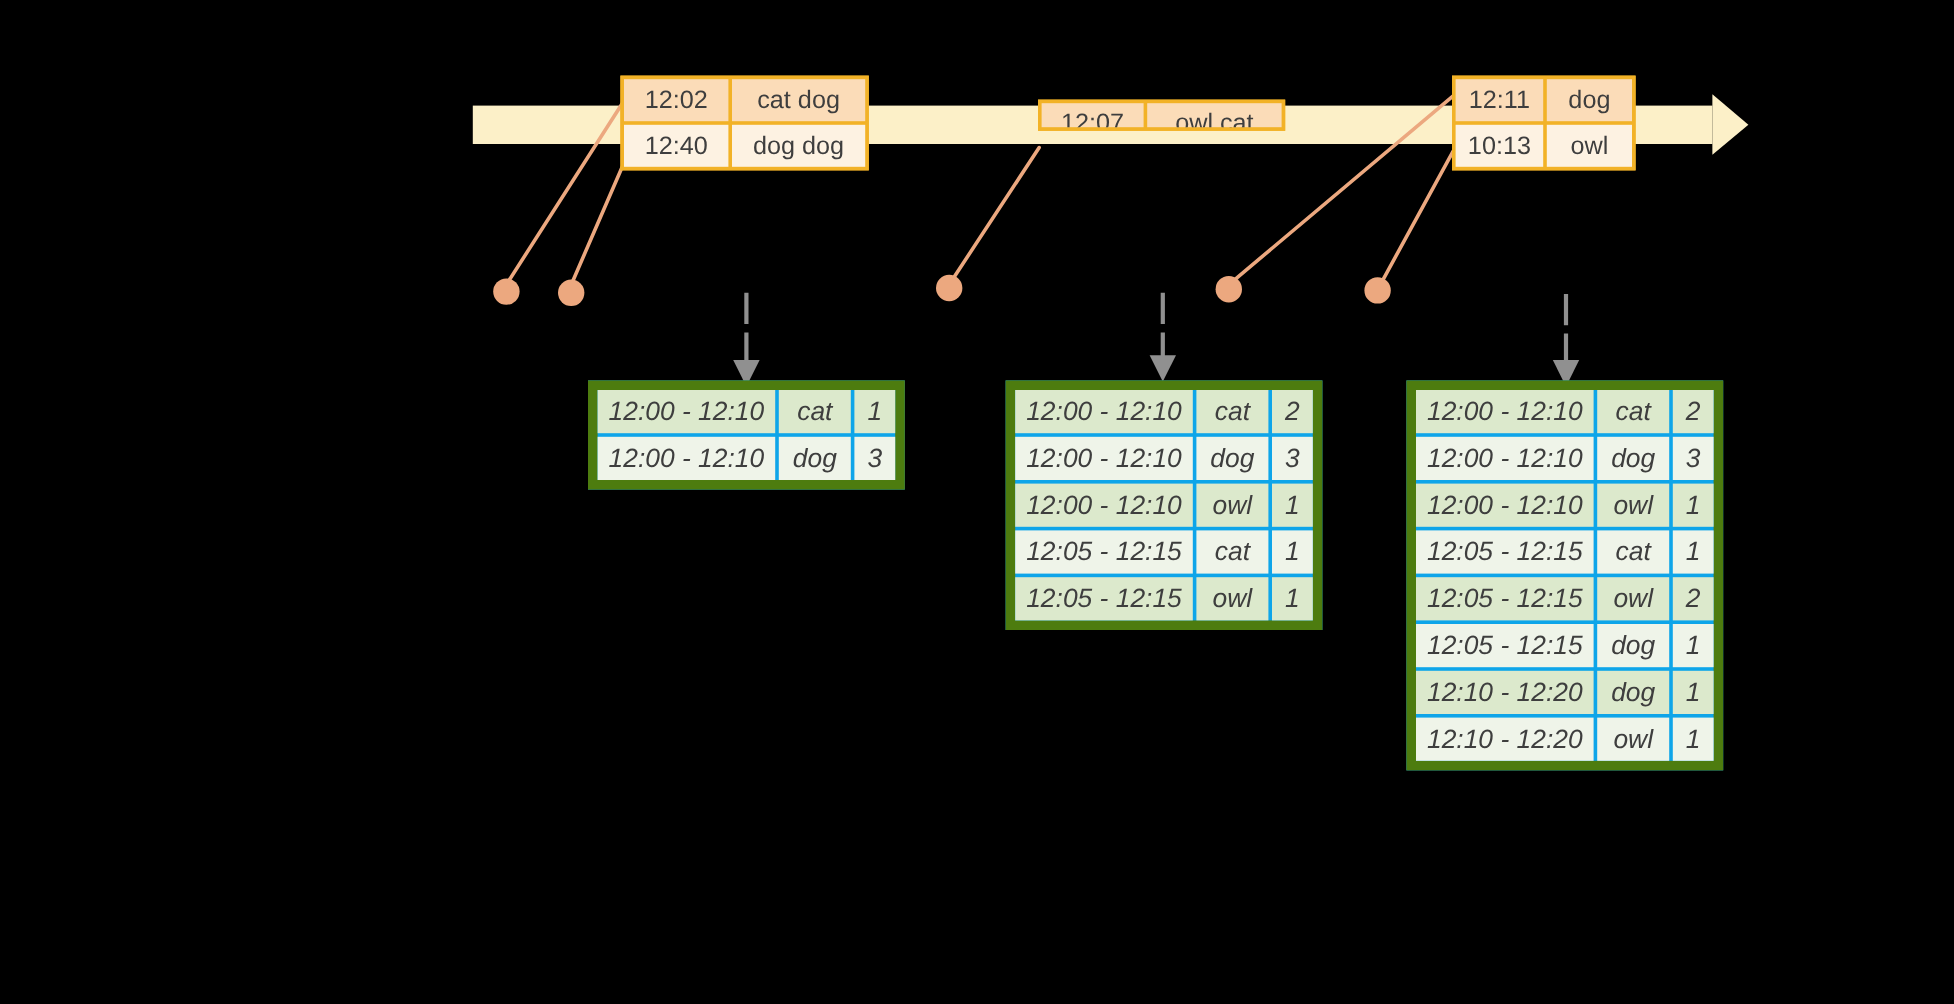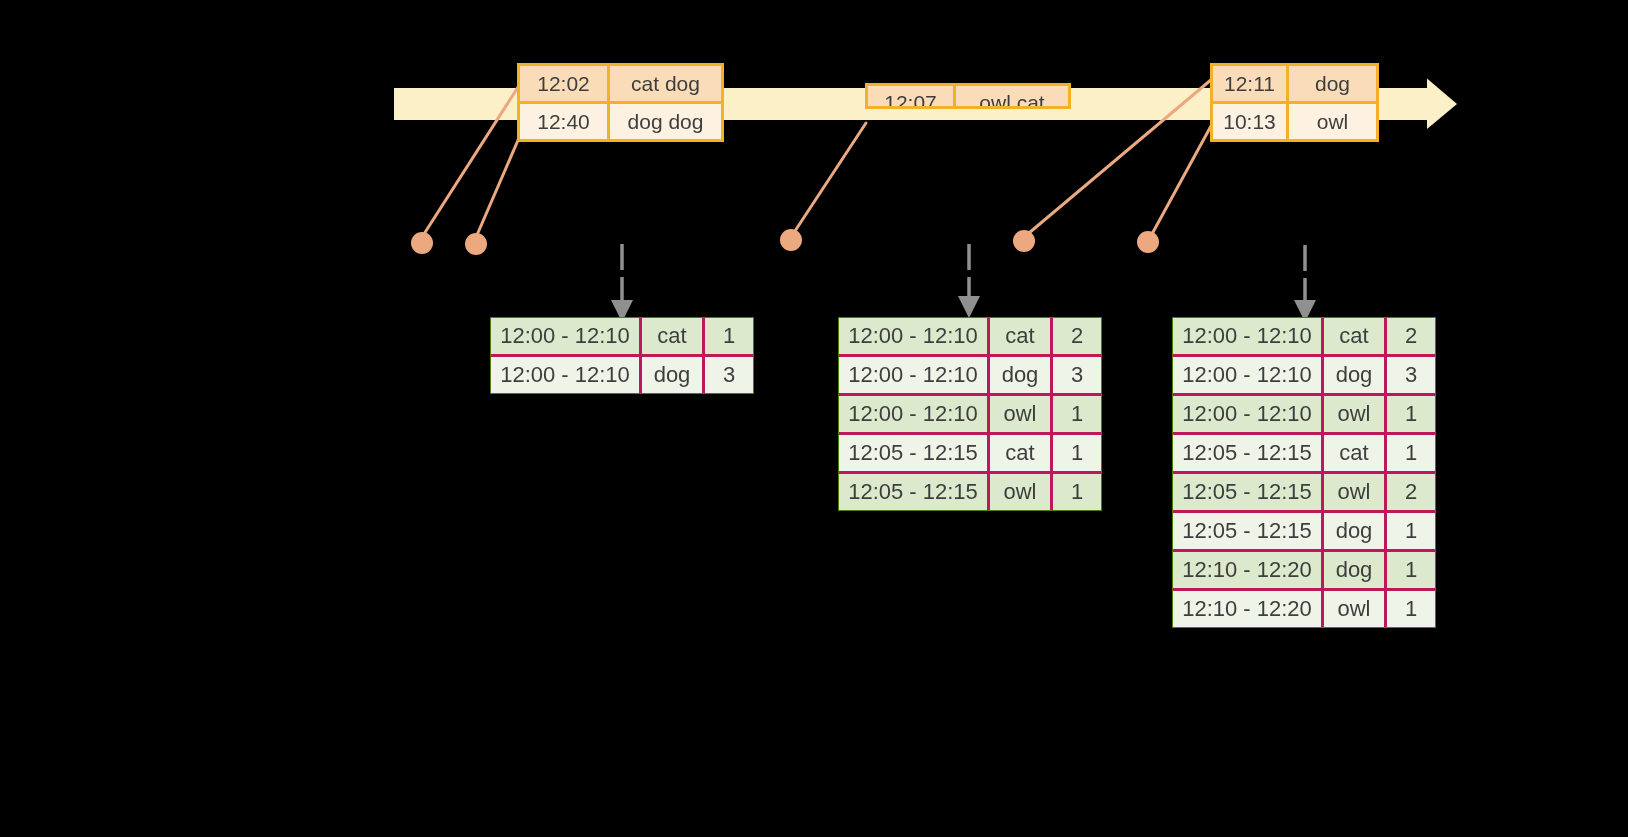--- a/index.html
+++ b/index.html
@@ -39,27 +39,28 @@
     font-size: 21px;
   }
   .event-table .cell { height: 35px; line-height: 35px; }
   .event-table .t-row:nth-child(odd)  .cell { background: #FBDCB8; }
   .event-table .t-row:nth-child(even) .cell { background: #FDF2E2; }
   .event-a { left: 517px;  top: 63px; width: 207px; }
   .event-a .t-row { grid-template-columns: 87px 1fr; border-radius: 13px; }
   .event-b { left: 865px;  top: 83px; width: 206px; }
   .event-b .t-row { grid-template-columns: 85px 1fr; }
   .event-b .cell { height: 20px; line-height: 34px; }
-  .event-c { left: 1210px; top: 63px; width: 169px; }
+  .event-c { left: 1210px; top: 63px; width: 153px; }
   .event-c .t-row { grid-template-columns: 73px 1fr; }
   
   .result-table {
-    border: 1px solid #4d7c0f;
-    background: #be185d;
+    border: 8px solid #4d7c0f;
+    background: #0ea5e9;
     font-size: 22px;
+    font-style: italic;
   }
   .result-table .cell { height: 36px; line-height: 36px; }
   .result-table .t-row { grid-template-columns: 148px 60px 1fr; }
   .result-table .t-row:nth-child(odd)  .cell { background: #DCE9CC; }
   .result-table .t-row:nth-child(even) .cell { background: #EFF4E9; }
   .result-1 { left: 490px;  top: 317px; width: 264px; }
   .result-2 { left: 838px;  top: 317px; width: 264px; }
   .result-3 { left: 1172px; top: 317px; width: 264px; }
 </style>
 </head>

